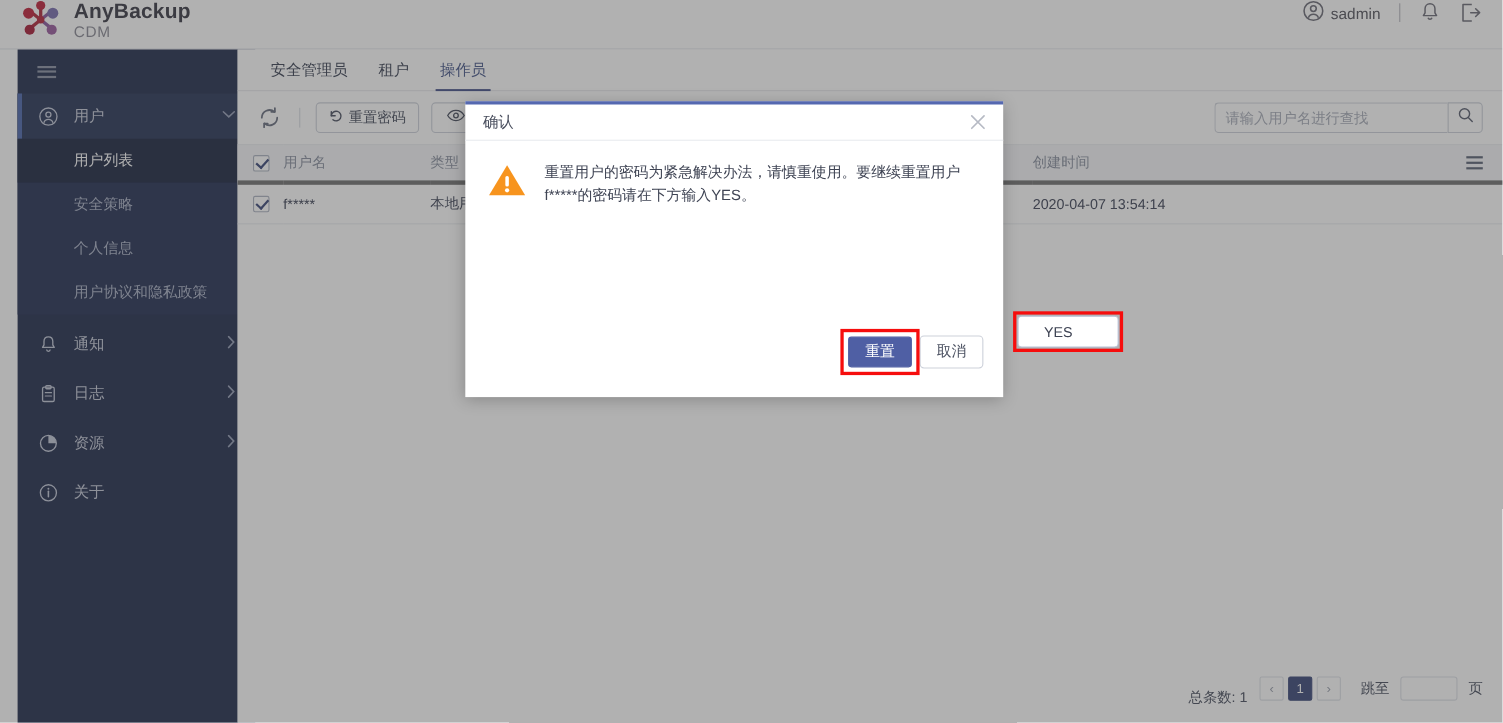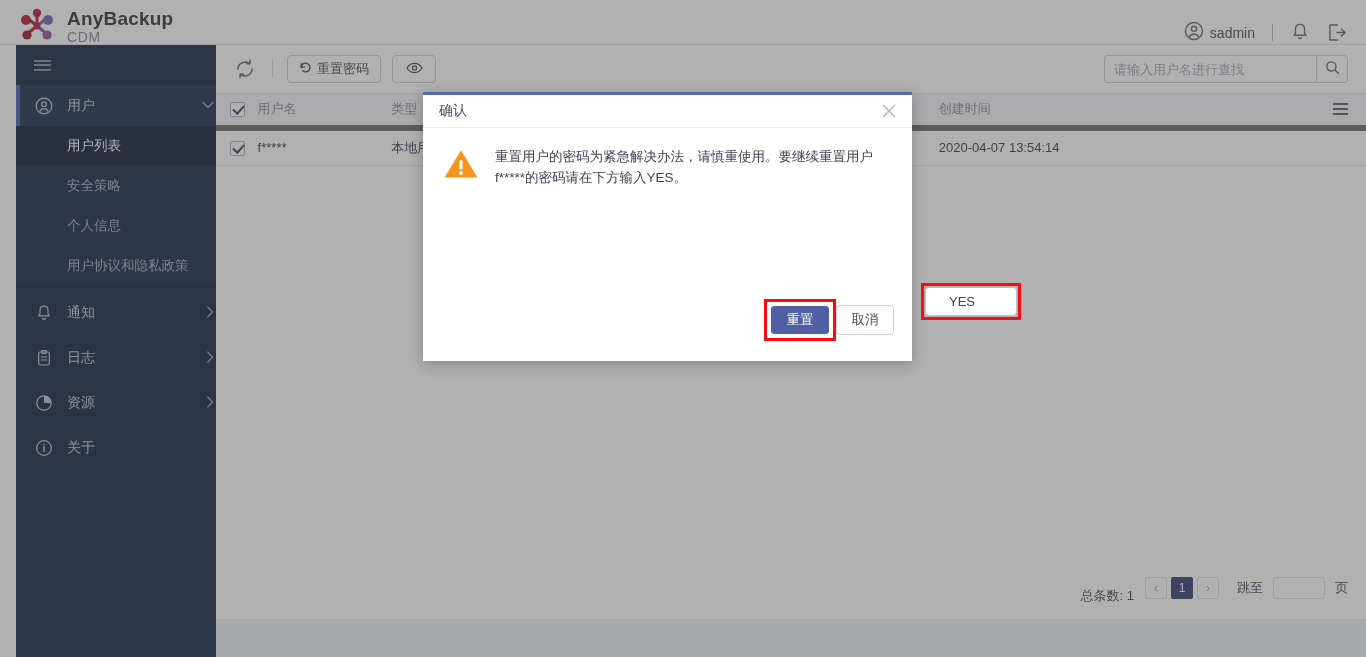--- a/index.html
+++ b/index.html
@@ -8,21 +8,21 @@
     font-family: "Liberation Sans", "DejaVu Sans", sans-serif;
     overflow: hidden;
     background: #fff;
   }
   #app { position: relative; width: 1366px; height: 657px; }
 
   
   .topbar {
     position: absolute; left: 0; top: 0; width: 1366px; height: 45px;
     background: #fff; border-bottom: 1px solid #e4e7ed;
-    display: flex; align-items: flex-end;
+    display: flex; align-items: flex-start;
   }
   .logo-wrap { display: flex; align-items: center; padding-left: 16px; }
   .logo-mark { width: 42px; height: 36px; position: relative; margin-right: 9px; }
   .logo-text { line-height: 1; }
   .logo-title { font-size: 19px; font-weight: bold; color: #3b3b46; letter-spacing: .2px; }
   .logo-sub { font-size: 14px; color: #8b8b96; margin-top: 2px; letter-spacing: .6px; }
   .topbar-right {
     margin-left: auto; display: flex; align-items: center;
     padding-right: 18px; gap: 0px; color: #5a5a66;
   }
@@ -97,21 +97,21 @@
   }
   .search-input::placeholder { color: #a8adb9; }
   .search-go {
     width: 32px; height: 28px; border: 1px solid #cdd1da; border-radius: 0 4px 4px 0;
     background: #fff; display: flex; align-items: center; justify-content: center; cursor: pointer;
   }
   
   table.grid { width: 100%; border-collapse: collapse; table-layout: fixed; }
   table.grid th {
     height: 34px; background: #f5f6f8; color: #8a90a0; font-size: 13px; font-weight: normal;
-    text-align: left; border-top: 1px solid #ebedf1; border-bottom: 6px solid #737373;
+    text-align: left; border-top: 1px solid #ebedf1; border-bottom: 4px solid #737373;
   }
   table.grid td {
     height: 38px; font-size: 13px; color: #41475a; border-bottom: 1px solid #ebedf1;
   }
   .col-check { width: 38px; padding-left: 14px; }
   .col-user { width: 122px; }
   .col-type { width: 120px; }
   .col-mid { width: 380px; }
   .col-time { width: 330px; }
   .col-menu { width: 60px; text-align: right; padding-right: 18px; }
@@ -340,20 +340,31 @@
           <circle cx="9" cy="9" r="7.3" fill="none" stroke="#c2c8d8" stroke-width="1.2"></circle>
           <path d="M9 7.6v5" stroke="#c2c8d8" stroke-width="1.4" stroke-linecap="round"></path>
           <circle cx="9" cy="5.3" r="0.85" fill="#c2c8d8"></circle>
         </svg>
       </span>
       <span class="nav-label">关于</span>
     </div>
   </div>
 
   <div class="main">
+    <div class="tabs">
+      <div class="tab">
+        <span>安全管理员</span>
+      </div>
+      <div class="tab">
+        <span>租户</span>
+      </div>
+      <div class="tab active">
+        <span>操作员</span>
+      </div>
+    </div>
 
     <div class="panel">
       <div class="toolbar">
         <div class="refresh-btn">
           <svg width="22" height="22" viewBox="0 0 22 22">
             <path d="M4 11a7 7 0 0 1 11.6-5.2" fill="none" stroke="#6a7080" stroke-width="1.6" stroke-linecap="round"></path>
             <path d="M18 11a7 7 0 0 1-11.6 5.2" fill="none" stroke="#6a7080" stroke-width="1.6" stroke-linecap="round"></path>
             <path d="M12.6 5.6h3.3V2.4" fill="none" stroke="#6a7080" stroke-width="1.6" stroke-linecap="round" stroke-linejoin="round"></path>
             <path d="M9.4 16.4H6.1v3.2" fill="none" stroke="#6a7080" stroke-width="1.6" stroke-linecap="round" stroke-linejoin="round"></path>
           </svg>

